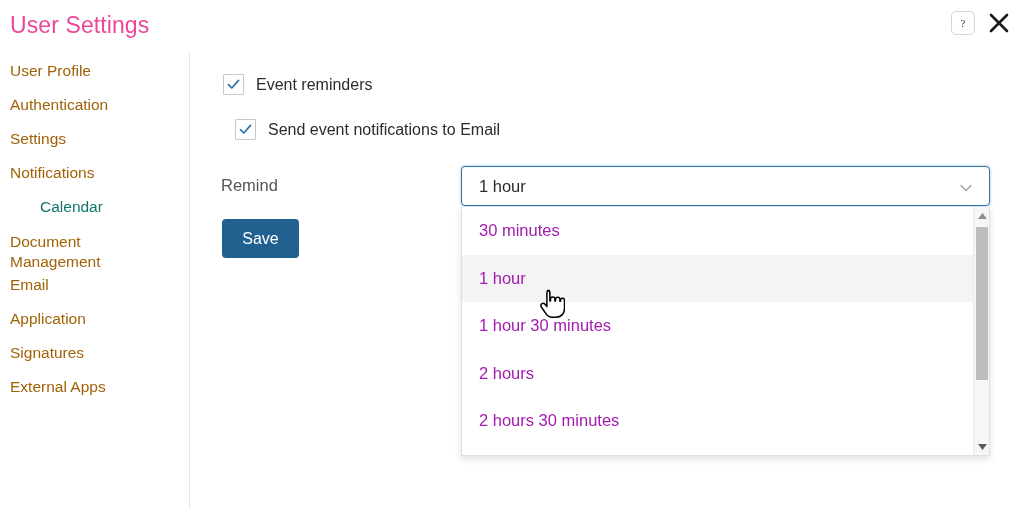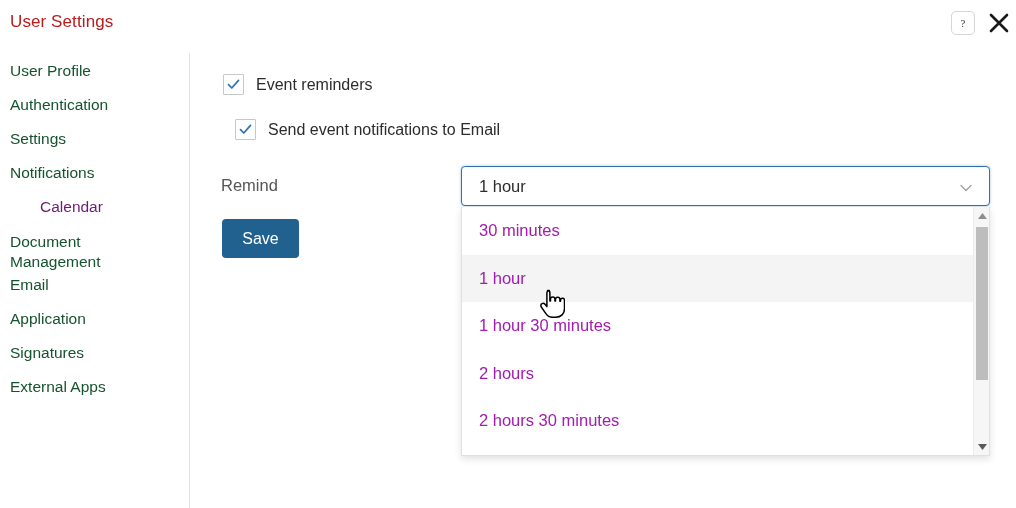--- a/index.html
+++ b/index.html
@@ -14,22 +14,22 @@
     position: relative;
     width: 1016px;
     height: 508px;
     background: #ffffff;
   }
 
   
   .page-title {
     position: absolute;
     left: 10px; top: 12px;
-    font-size: 17px;
-    color: #b91c1c;
+    font-size: 23px;
+    color: #ec4899;
     font-weight: 400;
     letter-spacing: 0.1px;
     white-space: nowrap;
   }
   .help-btn {
     position: absolute;
     left: 951px; top: 11px;
     width: 24px; height: 24px;
     border: 1px solid #d6d6d6;
     border-radius: 5px;
@@ -48,30 +48,30 @@
   .close-btn svg { display:block; }
 
   
   .sidebar {
     position: absolute;
     left: 0; top: 62px;
     width: 188px;
   }
   .side-item {
     font-size: 15.5px;
-    color: #14532d;
+    color: #a16207;
     padding: 0 0 0 10px;
     line-height: 17px;
     margin-bottom: 17px;
     cursor: pointer;
     white-space: nowrap;
   }
   .side-item.wrap { white-space: normal; line-height: 20px; width: 150px; margin-bottom: 4px;}
   .side-item.active {
-    color: #701a75;
+    color: #0f766e;
     cursor: default;
     padding-left: 40px;
   }
 
   .v-divider {
     position: absolute;
     left: 189px; top: 53px;
     width: 1px; height: 455px;
     background: #e2e2e4;
   }

